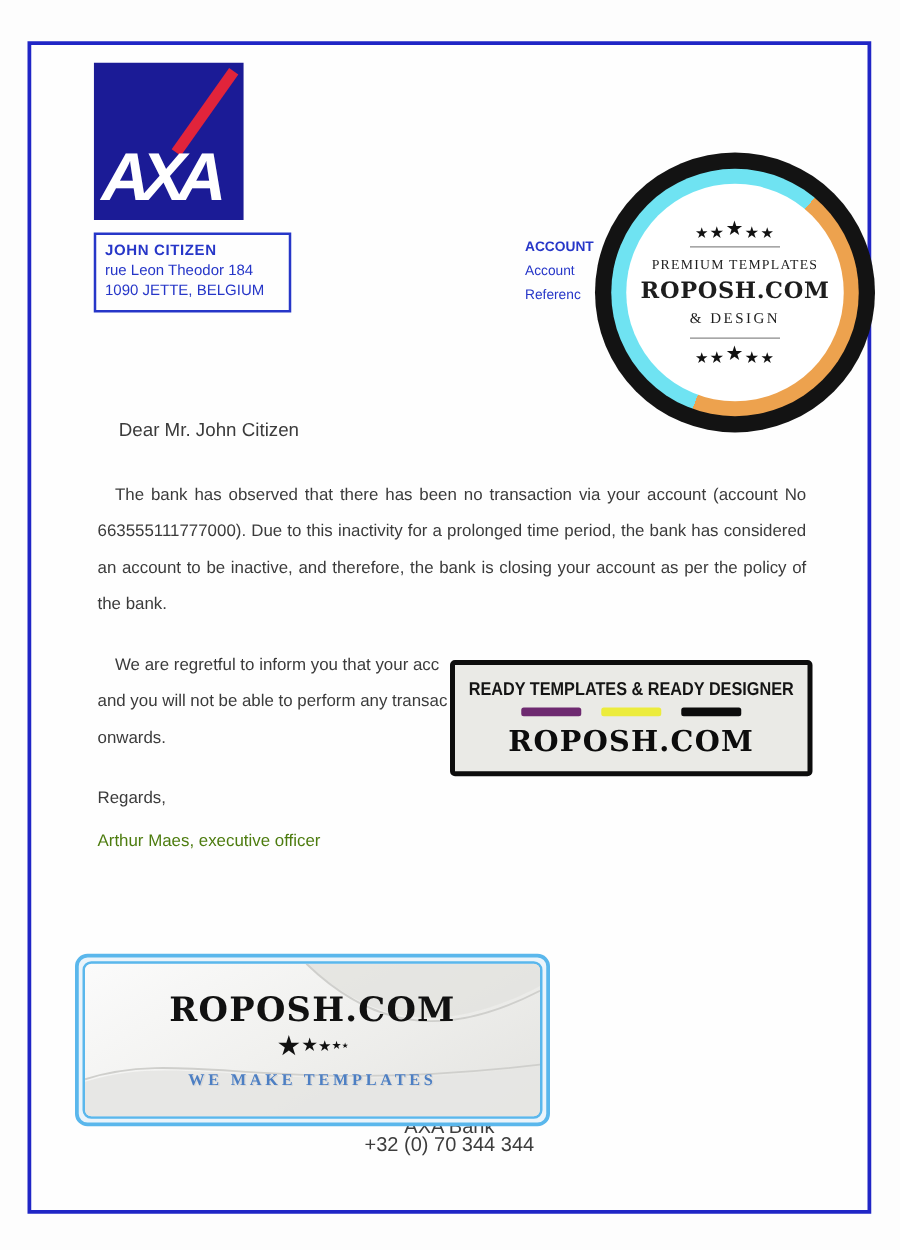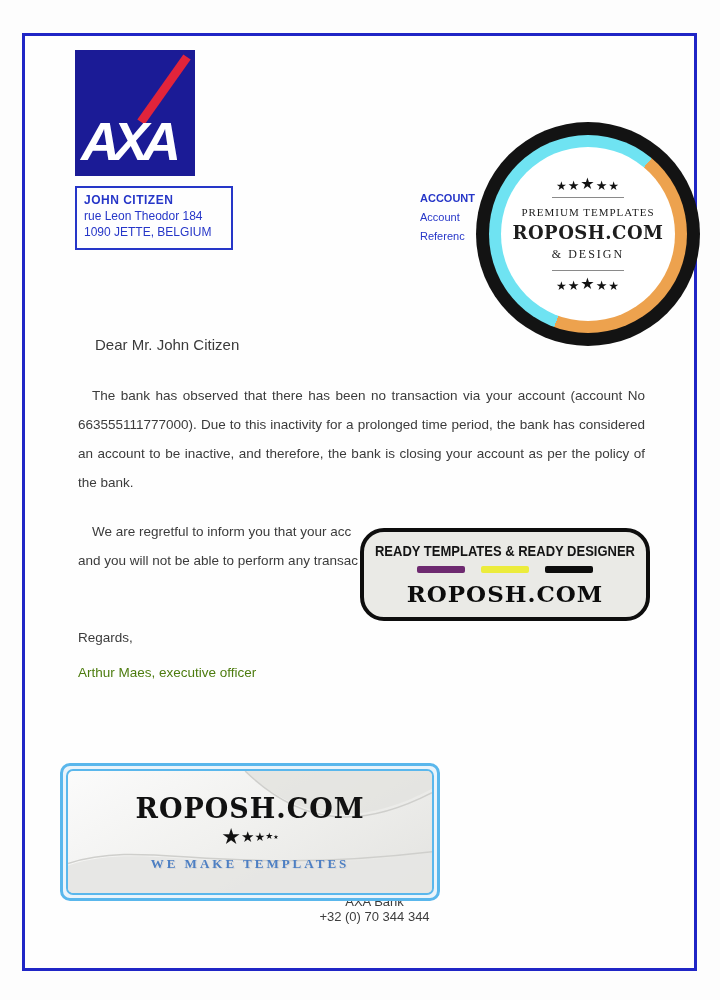--- a/index.html
+++ b/index.html
@@ -38,21 +38,21 @@
   
   .salutation{position:absolute;left:95px;top:336px;font-size:15px;color:#3b3b3b;z-index:1;}
   .para1{position:absolute;left:78px;top:381px;width:567px;font-size:13.5px;color:#3b3b3b;
          line-height:29px;text-align:justify;text-indent:14px;z-index:1;}
   .para2{position:absolute;left:78px;top:517px;font-size:13.5px;color:#3b3b3b;line-height:29px;z-index:1;white-space:nowrap;}
   .para2 .indent{padding-left:14px;}
   .closing{position:absolute;left:78px;top:630px;font-size:13.5px;color:#3b3b3b;z-index:1;}
   .signature{position:absolute;left:78px;top:665px;font-size:13.5px;color:#4d7c0f;z-index:1;}
   
   .badge{position:absolute;left:360px;top:528px;width:290px;height:93px;box-sizing:border-box;
-         border:4px solid #0d0d0d;border-radius:24px;background:#eaeae6;z-index:3;
+         border:4px solid #0d0d0d;border-radius:4px;background:#eaeae6;z-index:3;
          display:flex;flex-direction:column;align-items:center;justify-content:center;}
   .badge-title{font-size:13px;font-weight:800;color:#141414;letter-spacing:0;white-space:nowrap;
                transform:scaleY(1.15);}
   .badge-bars{display:flex;gap:16px;margin:8px 0 7px 0;}
   .badge-bar{width:48px;height:7px;border-radius:2px;}
   .badge-site{font-family:"DejaVu Serif",serif;font-weight:bold;font-size:23px;color:#0c0c0c;letter-spacing:1px;}
   
   .banner{position:absolute;left:60px;top:763px;width:380px;height:138px;box-sizing:border-box;
           border:3px solid #5ab7ec;border-radius:10px;background:#eaf4fb;z-index:2;padding:3px;}
   .banner-inner{width:100%;height:100%;box-sizing:border-box;border:2px solid #5ab7ec;border-radius:7px;
@@ -61,21 +61,21 @@
   .banner-waves{position:absolute;inset:0;}
   .banner-site{font-family:"DejaVu Serif",serif;font-weight:bold;font-size:27px;color:#111;
                letter-spacing:1px;z-index:1;}
   .banner-stars{z-index:1;margin-top:2px;color:#111;}
   .banner-stars span{display:inline-block;vertical-align:middle;line-height:1;}
   .seal-stars span{display:inline-block;vertical-align:bottom;line-height:1;}
   .banner-tagline{z-index:1;margin-top:8px;font-family:"Liberation Serif",serif;font-weight:bold;
                font-size:13px;letter-spacing:3px;color:#4d7fc3;text-shadow:1px 1px 0 #d8d8d8;}
   
   .footer{position:absolute;left:22px;top:894px;width:675px;text-align:center;
-          font-size:13px;line-height:15px;color:#3d3d3d;z-index:1;margin-left:15px;}
+          font-size:16px;line-height:15px;color:#3d3d3d;z-index:1;}
 </style>
 </head>
 <body>
 
 <div class="page-frame"></div>
 
 <svg class="axa-logo" viewBox="0 0 120 126" xmlns="http://www.w3.org/2000/svg">
   <rect x="0" y="0" width="120" height="126" fill="#1b1b96"></rect>
   <line x1="66" y1="72" x2="112" y2="7" stroke="#e1243b" stroke-width="9"></line>
   <text x="6" y="110" fill="#ffffff" font-family="Liberation Sans, sans-serif" font-size="54" font-style="italic" font-weight="bold" letter-spacing="-7">AXA</text>
@@ -104,20 +104,21 @@
     <div class="seal-rule"></div>
     <div class="seal-stars"><span style="font-size: 12px;">★</span><span style="font-size: 13px;">★</span><span style="font-size: 16px;">★</span><span style="font-size: 13px;">★</span><span style="font-size: 12px;">★</span></div>
   </div>
 </div>
 
 <div class="salutation">Dear Mr. John Citizen</div>
 <div class="para1">The bank has observed that there has been no transaction via your account (account No 663555111777000). Due to this inactivity for a prolonged time period, the bank has considered an account to be inactive, and therefore, the bank is closing your account as per the policy of the bank.</div>
 <div class="para2">
   <div class="indent">We are regretful to inform you that your acc</div>
   <div>and you will not be able to perform any transac</div>
+  <div>onwards.</div>
 </div>
 <div class="closing">Regards,</div>
 <div class="signature">Arthur Maes, executive officer</div>
 
 <div class="badge">
   <div class="badge-title">READY  TEMPLATES &amp; READY DESIGNER</div>
   <div class="badge-bars">
     <span class="badge-bar" id="bar0" style="background: rgb(110, 42, 112);"></span>
     <span class="badge-bar" id="bar1" style="background: rgb(236, 236, 60);"></span>
     <span class="badge-bar" id="bar2" style="background: rgb(12, 12, 12);"></span>

